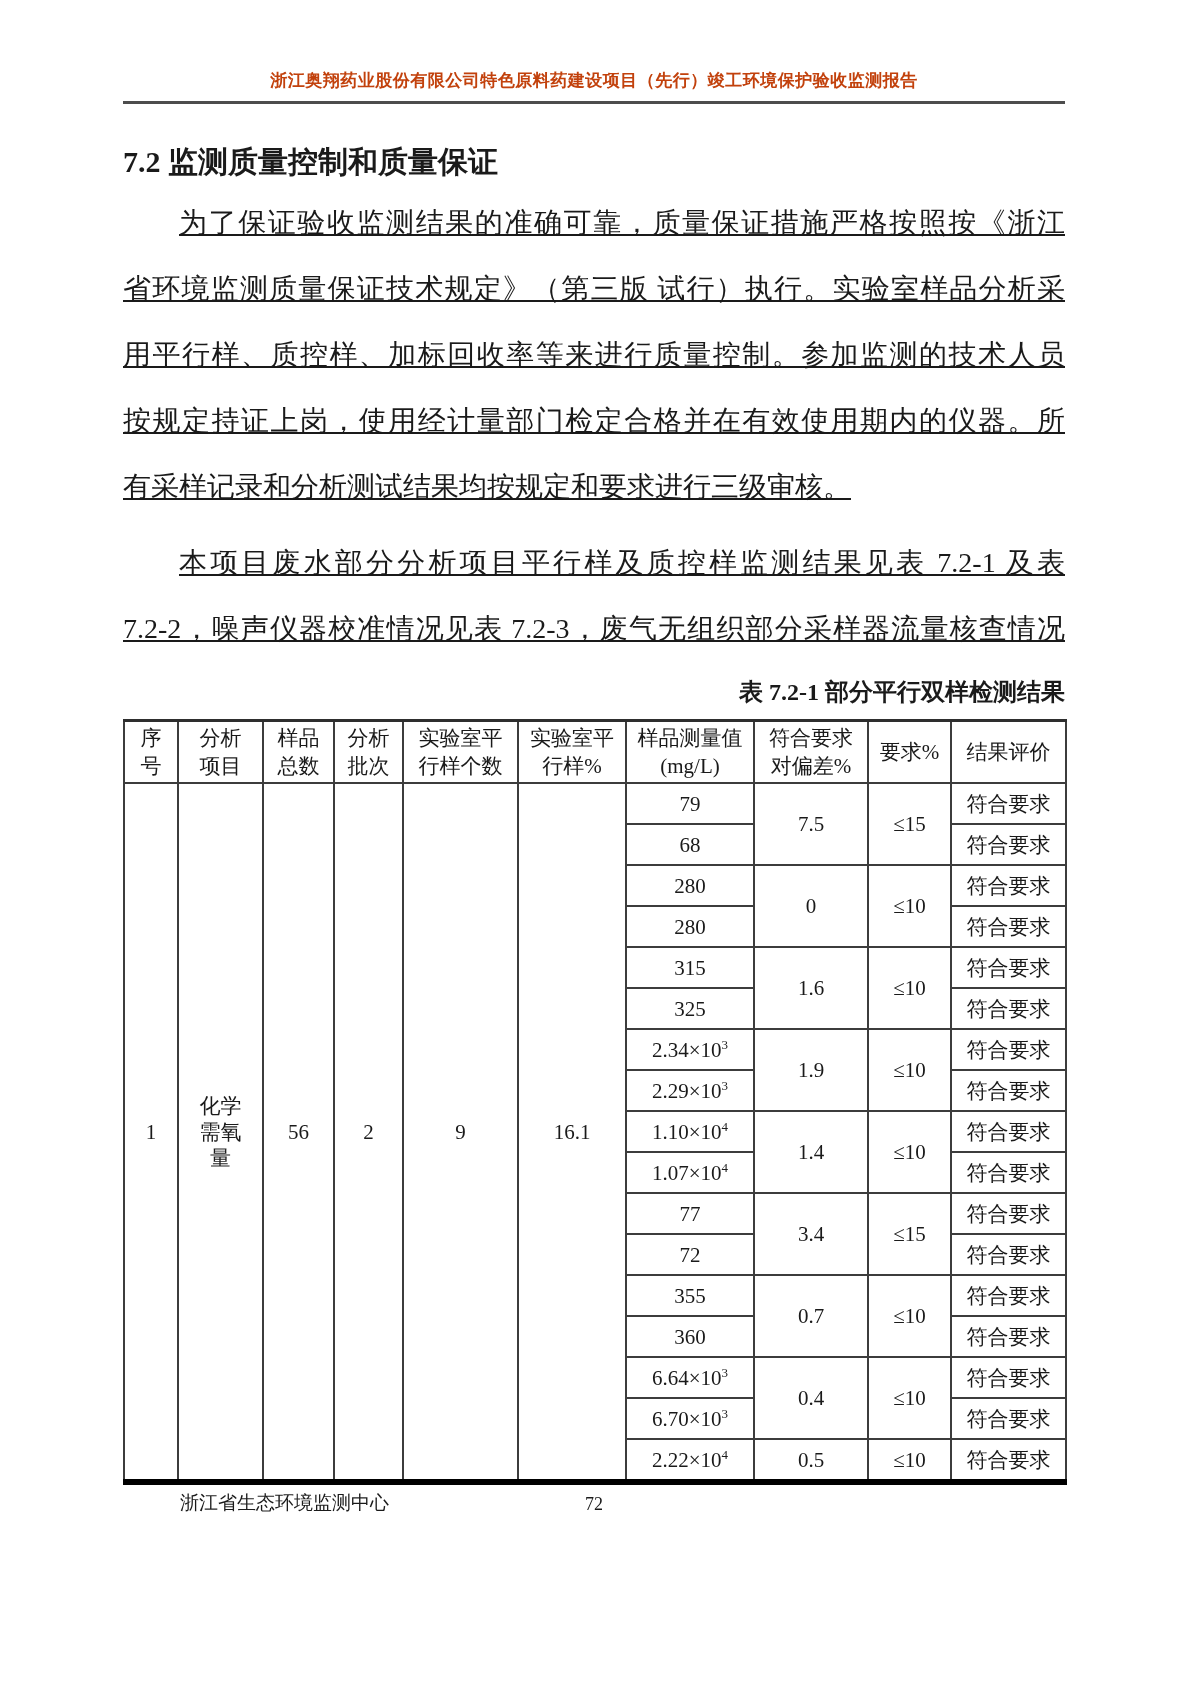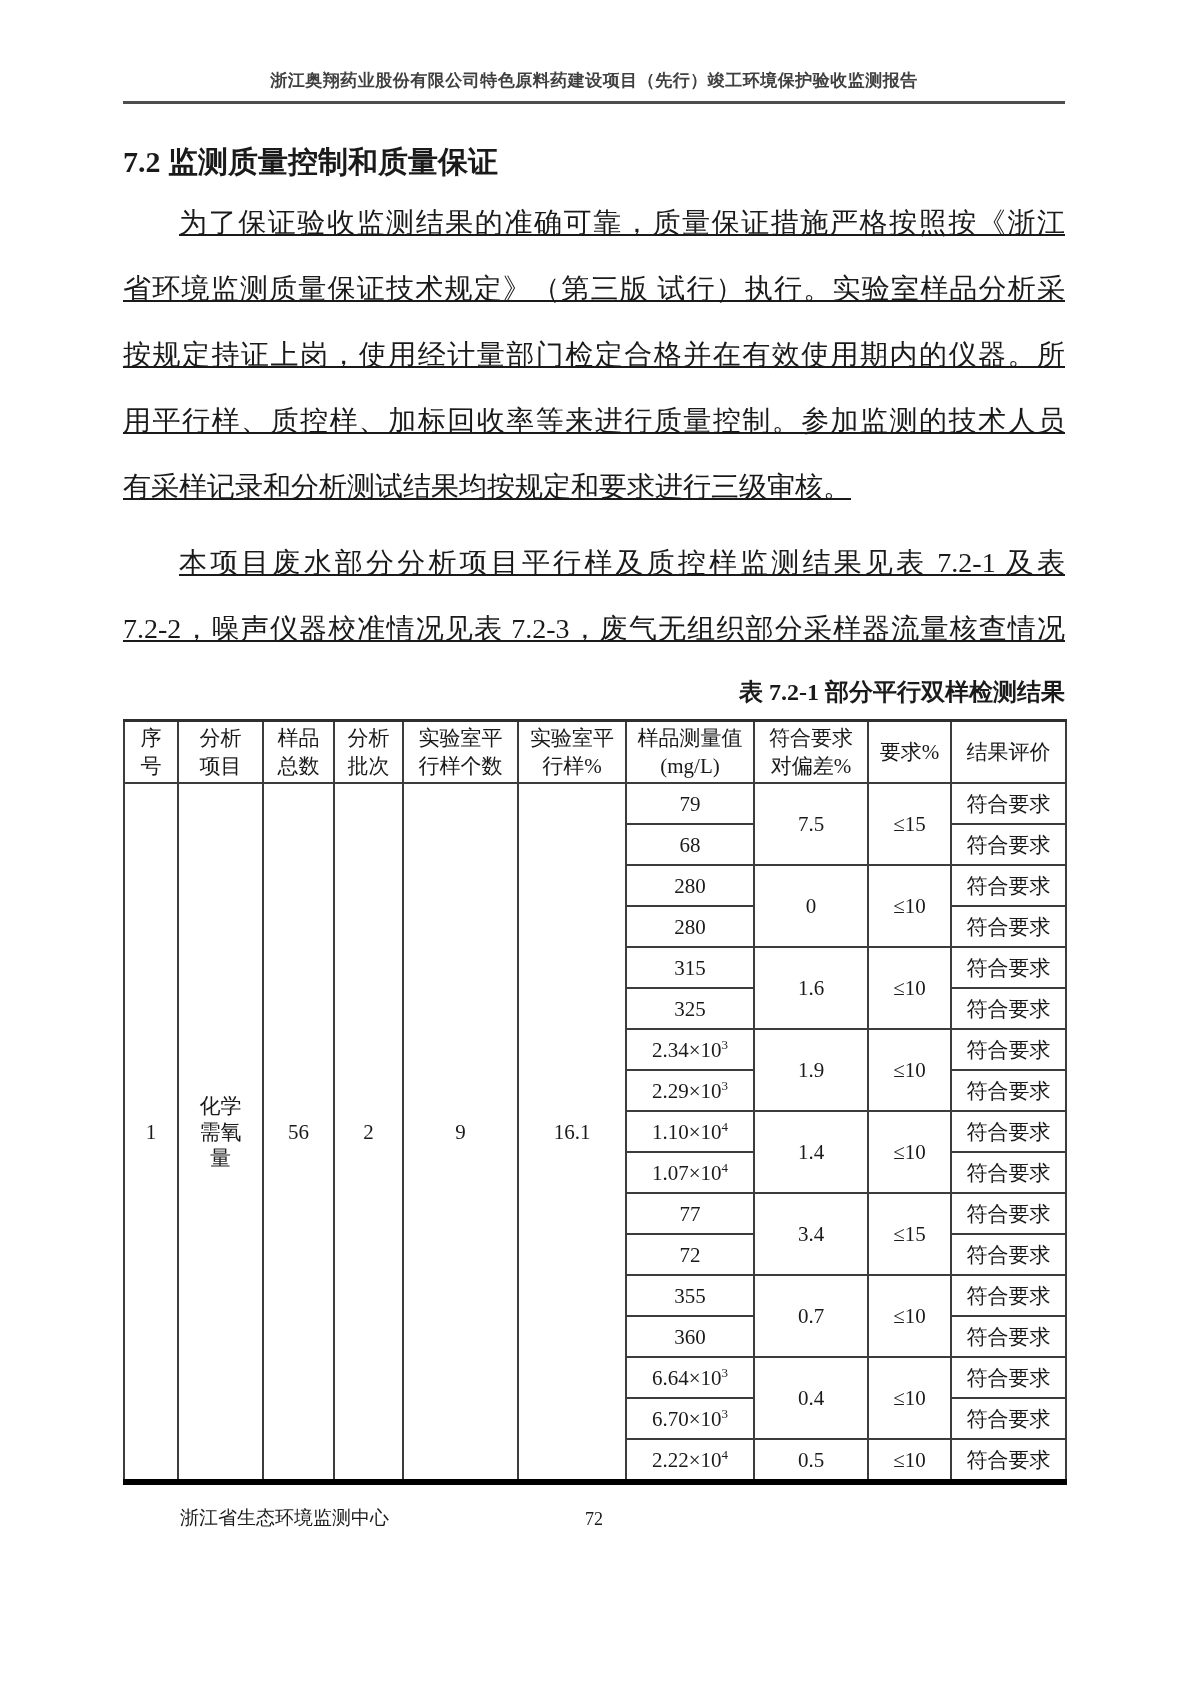--- a/index.html
+++ b/index.html
@@ -14,21 +14,21 @@
     font-family: "Liberation Serif", "DejaVu Serif", serif;
     color: #1a1a1a;
     overflow: hidden;
   }
   .page-header { padding-top: 70px; }
   .header-title {
     text-align: center;
     font-size: 17px;
     line-height: 22px;
     font-weight: 600;
-    color: #404040;
+    color: #c2410c;
     letter-spacing: 0.5px;
     white-space: nowrap;
   }
   .header-rule {
     margin-top: 9px;
     height: 3px;
     background: #4d4d4d;
   }
   .section-heading {
     margin: 40px 0 0 0;
@@ -69,21 +69,21 @@
     font-size: 21px;
     font-weight: normal;
     white-space: pre-line;
     overflow: hidden;
   }
   table.results thead th { height: 58px; line-height: 28px; }
   table.results tbody td { height: 37px; line-height: 26px; }
   table.results sup { font-size: 0.62em; vertical-align: super; line-height: 0; }
   .page-footer {
     position: relative;
-    margin-top: 20px;
+    margin-top: 5px;
     height: 26px;
     font-size: 19px;
     line-height: 26px;
   }
   .footer-org { position: absolute; left: 57px; top: 0; }
   .footer-page { position: absolute; left: 0; width: 100%; text-align: center; top: 1px; font-size: 18px; }
 </style>
 </head>
 <body>
 
@@ -92,22 +92,22 @@
   <div class="page-header">
     <div class="header-title">浙江奥翔药业股份有限公司特色原料药建设项目（先行）竣工环境保护验收监测报告</div>
     <div class="header-rule"></div>
   </div>
 
   <h1 class="section-heading">7.2 监测质量控制和质量保证</h1>
 
   <div class="para">
       <div class="para-line first">为了保证验收监测结果的准确可靠，质量保证措施严格按照按《浙江</div>
       <div class="para-line">省环境监测质量保证技术规定》（第三版 试行）执行。实验室样品分析采</div>
+      <div class="para-line">用平行样、质控样、加标回收率等来进行质量控制。参加监测的技术人员</div>
       <div class="para-line">按规定持证上岗，使用经计量部门检定合格并在有效使用期内的仪器。所</div>
-      <div class="para-line">用平行样、质控样、加标回收率等来进行质量控制。参加监测的技术人员</div>
       <div class="para-line last">有采样记录和分析测试结果均按规定和要求进行三级审核。</div>
     </div>
   <div class="para">
       <div class="para-line first">本项目废水部分分析项目平行样及质控样监测结果见表 7.2-1 及表</div>
       <div class="para-line">7.2-2，噪声仪器校准情况见表 7.2-3，废气无组织部分采样器流量核查情况</div>
     </div>
 
   <div class="table-title">表 7.2-1  部分平行双样检测结果</div>
 
   <table class="results">

